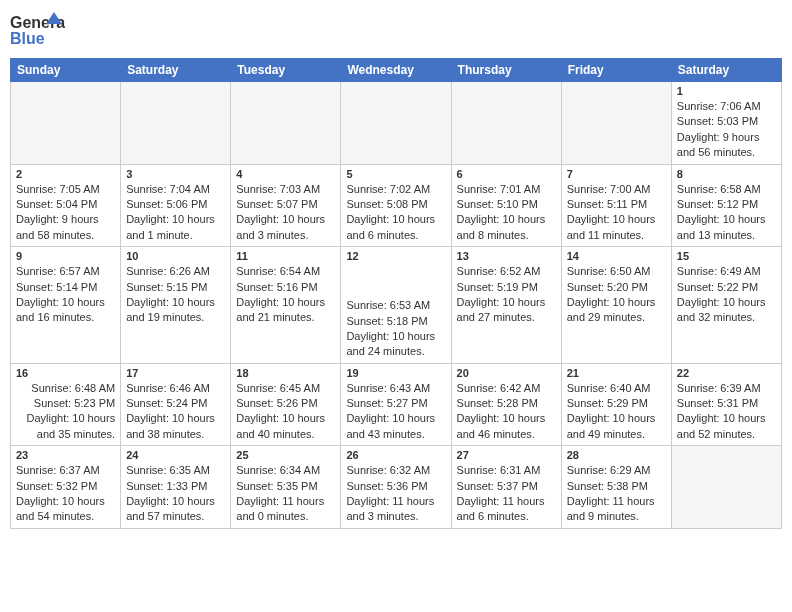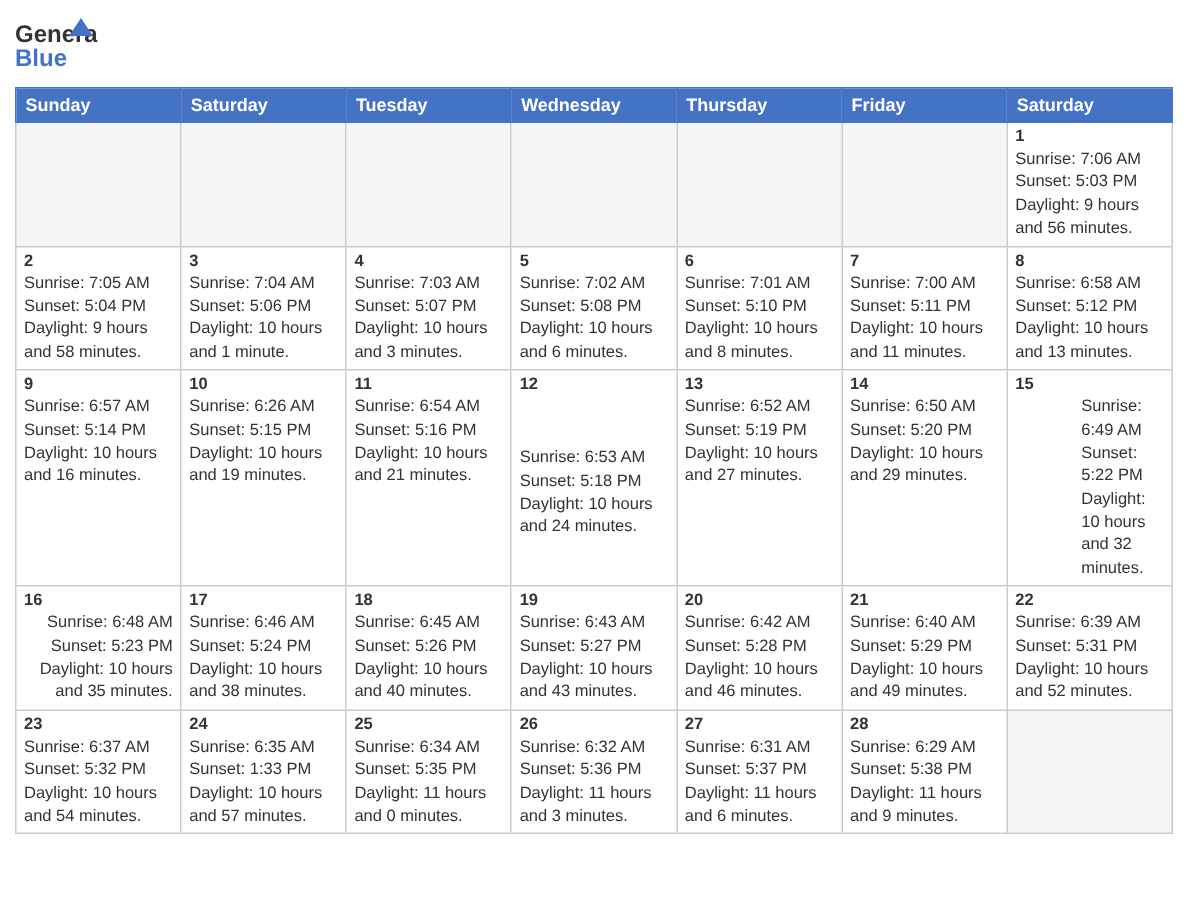--- a/index.html
+++ b/index.html
@@ -198,21 +198,21 @@
 Daylight: 10 hours and 27 minutes.</div>
           </td>
           <td>
             <span class="day-number">14</span>
             <div class="day-info" style="white-space: pre-line;">Sunrise: 6:50 AM
 Sunset: 5:20 PM
 Daylight: 10 hours and 29 minutes.</div>
           </td>
           <td>
             <span class="day-number">15</span>
-            <div class="day-info" style="white-space: pre-line; margin-left: 44px;">Sunrise: 6:49 AM
+            <div class="day-info" style="white-space: pre-line;">Sunrise: 6:49 AM
 Sunset: 5:22 PM
 Daylight: 10 hours and 32 minutes.</div>
           </td>
         </tr>
         <tr>
           <td>
             <span class="day-number">16</span>
             <div class="day-info" style="white-space: pre-line; text-align: right;">Sunrise: 6:48 AM
 Sunset: 5:23 PM
 Daylight: 10 hours and 35 minutes.</div>

